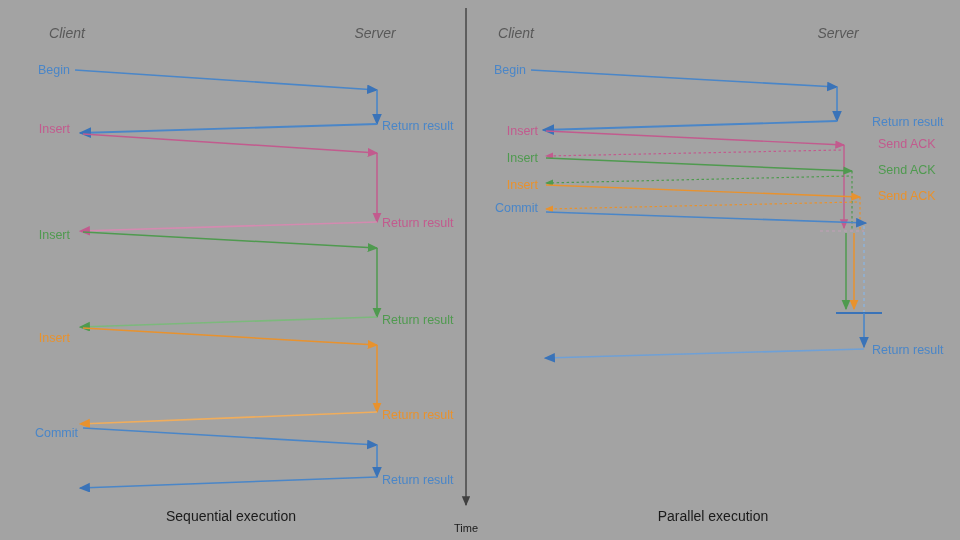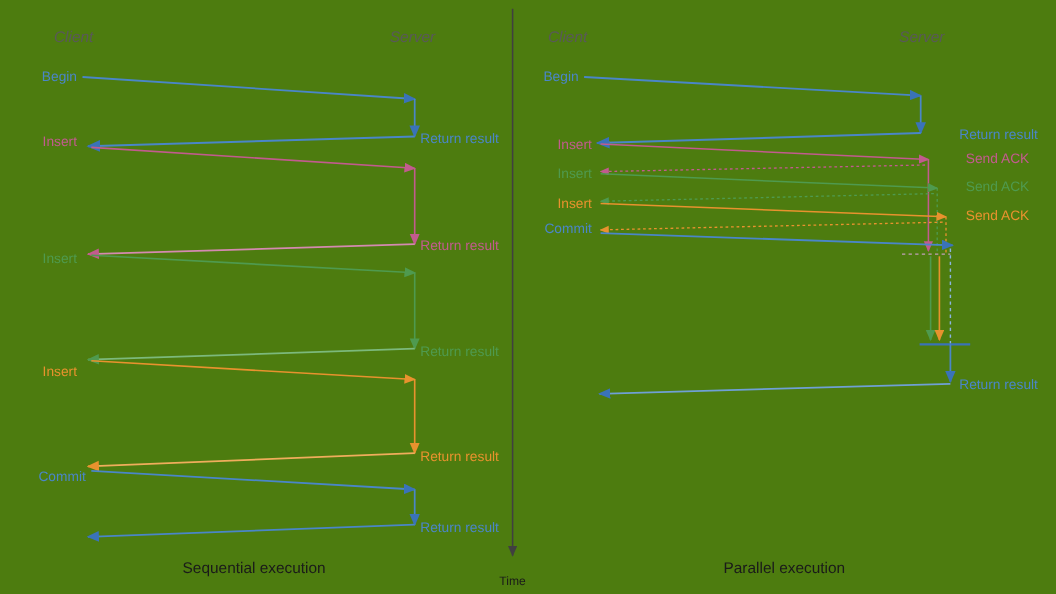--- a/index.html
+++ b/index.html
@@ -1,17 +1,17 @@
 <!DOCTYPE html>
 <html><head>
 <meta charset="utf-8">
 <style>
   html,body{margin:0;padding:0;background:#ffffff;}
   body{width:960px;height:540px;overflow:hidden;font-family:"Liberation Sans",sans-serif;}
-  #stage{position:relative;width:960px;height:540px;background:#4d7c0f;}
+  #stage{position:relative;width:960px;height:540px;background:#a3a3a3;}
   svg#diagram{position:absolute;left:0;top:0;width:960px;height:540px;}
   text{font-family:"Liberation Sans",sans-serif;}
   .lane-title{font-size:14px;font-style:italic;fill:#595959;}
   .evt{font-size:12.5px;}
   .caption{font-size:14px;fill:#1a1a1a;}
   .timelbl{font-size:11px;fill:#1a1a1a;}
 </style>
 </head>
 <body>
 

